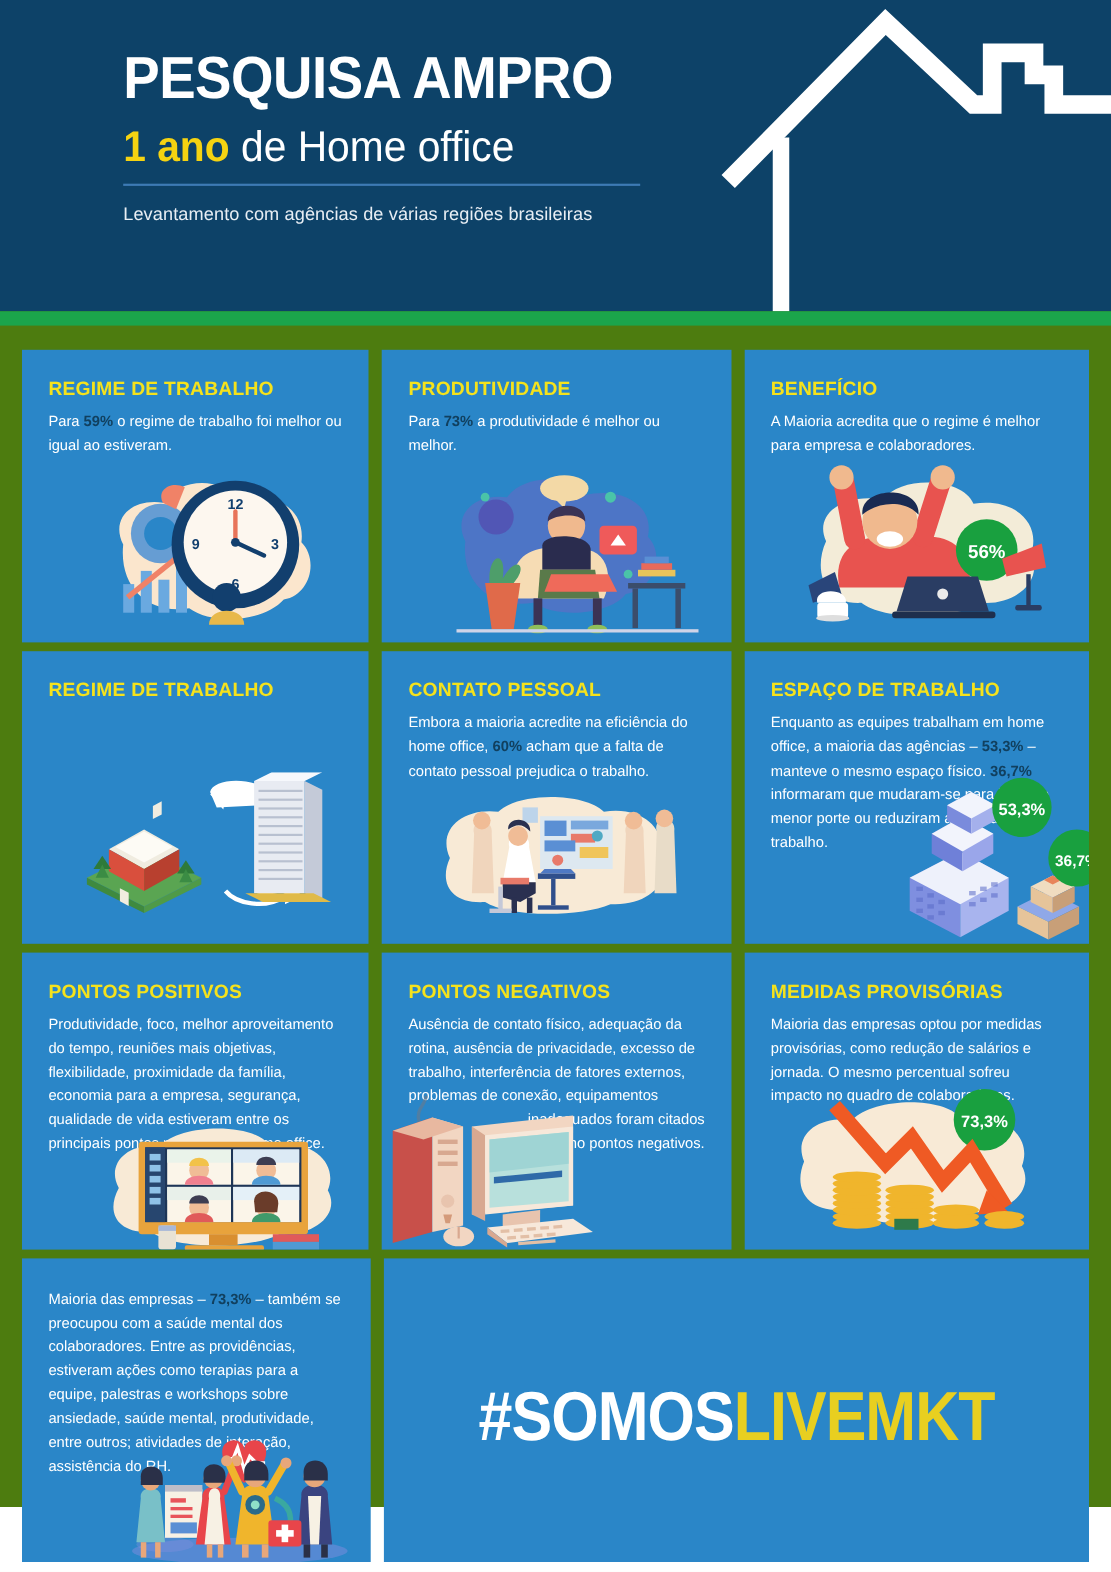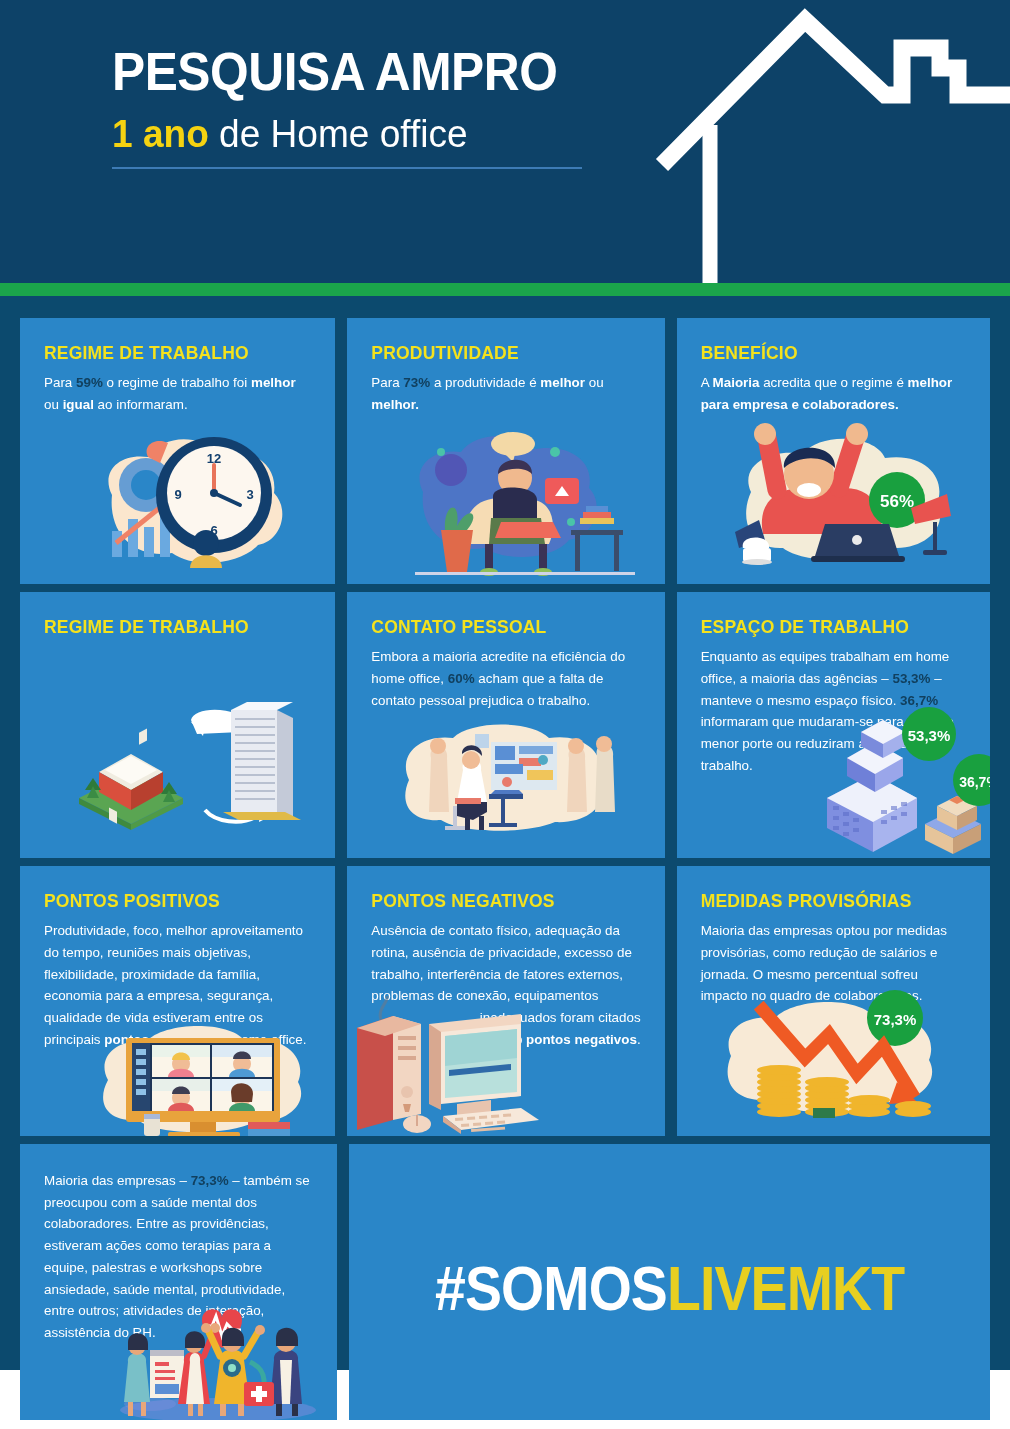--- a/index.html
+++ b/index.html
@@ -2,21 +2,21 @@
 <html><head>
 <meta charset="utf-8">
 <style>
   * { box-sizing: border-box; margin: 0; padding: 0; }
   html, body {
     width: 1010px; height: 1429px;
     background: #ffffff;
     font-family: "Liberation Sans", sans-serif;
     overflow: hidden;
   }
-  .page { position: relative; width: 1010px; height: 1370px; background: #0c4a6e; padding-left: 16px; }
+  .page { position: relative; width: 1010px; height: 1370px; background: #4d7c0f; padding-left: 16px; }
 
   
   .header {
     position: absolute; left: 0; top: 0; width: 1010px; height: 283px;
     background: #0d4268; overflow: hidden;
   }
   .header-green {
     position: absolute; left: 0; top: 283px; width: 1010px; height: 13px;
     background: #1ba54b;
   }
@@ -61,21 +61,21 @@
   .h-r4 { height: 276px; }
 
   .card h2 {
     font-size: 17.5px; font-weight: bold; color: #f5e21c;
     letter-spacing: 0.2px; margin-bottom: 9px; line-height: 1.1;
   }
   .card p {
     font-size: 13.4px; color: #ffffff; line-height: 1.62;
     font-weight: normal;
   }
-  .card p b { font-weight: bold; margin-top: 36px; }
+  .card p b { font-weight: normal; margin-top: 36px; }
   .card p .dk { color: #11405f; font-weight: bold; }
   .tx-right { text-align: right; }
 
   
   .illo { position: absolute; }
 
   
   .hashtag {
     position: absolute; left: 0; right: 0; top: 108px; text-align: center;
     font-size: 63px; font-weight: bold; letter-spacing: -1px;
@@ -94,32 +94,33 @@
     <div class="house-svg">
       <svg width="370" height="290" viewBox="0 0 370 290">
         <path d="M 22 165 L 165 20 L 245 95 L 262 95 L 262 48 L 300 48 L 300 68 L 318 68 L 318 95 L 370 95" fill="none" stroke="#ffffff" stroke-width="17" stroke-linejoin="miter"></path>
         <path d="M 70 125 L 70 290" fill="none" stroke="#ffffff" stroke-width="15"></path>
       </svg>
     </div>
     <div class="header-text">
       <div class="title-main">PESQUISA AMPRO</div>
       <div class="title-sub"><span class="hl">1 ano</span><span class="reg"> de Home office</span></div>
       <div class="title-rule"></div>
+      <div class="title-note">Levantamento com agências de várias regiões brasileiras</div>
     </div>
   </div>
   <div class="header-green"></div>
 
   <div class="grid">
 
     <div class="row">
 
       <div class="card c-w1 h-r1">
         <h2>REGIME DE TRABALHO</h2>
         <p>
-          <span>Para </span><span class="dk">59%</span><span> o regime de trabalho foi </span><b>melhor</b><span> ou </span><b>igual</b><span> ao informaram.</span>
+          <span>Para </span><span class="dk">59%</span><span> o regime de trabalho foi </span><b>melhor</b><span> ou </span><b>igual</b><span> ao estiveram.</span>
         </p>
         <div class="illo" style="left:70px; top:105px;text-align:center;">
           <svg width="230" height="160" viewBox="0 0 230 160">
             <path d="M22 72 C10 48 30 30 58 34 C72 12 110 10 124 30 C160 22 188 40 184 70 C200 86 192 118 168 122 C150 142 104 146 82 130 C46 136 18 112 22 72 Z" fill="#fbe6cd"></path>
             <circle cx="56" cy="62" r="27" fill="#4b8fd4" opacity="0.85"></circle>
             <circle cx="56" cy="62" r="15" fill="#2a86c8"></circle>
             <rect x="22" y="108" width="10" height="26" fill="#6aa9e0"></rect>
             <rect x="38" y="96" width="10" height="38" fill="#6aa9e0"></rect>
             <rect x="54" y="104" width="10" height="30" fill="#6aa9e0"></rect>
             <rect x="70" y="88" width="10" height="46" fill="#6aa9e0"></rect>

